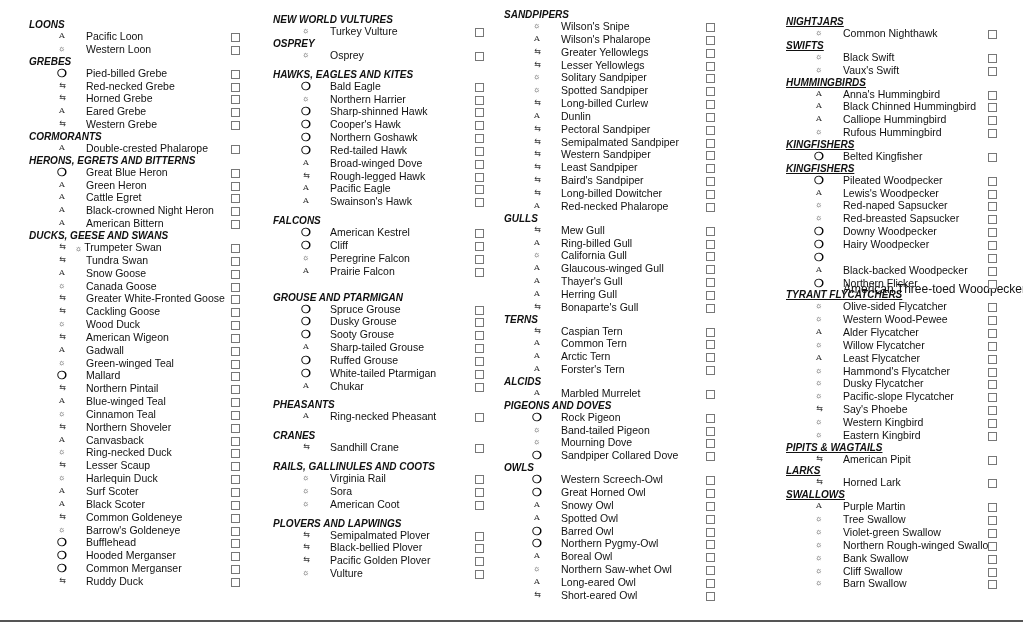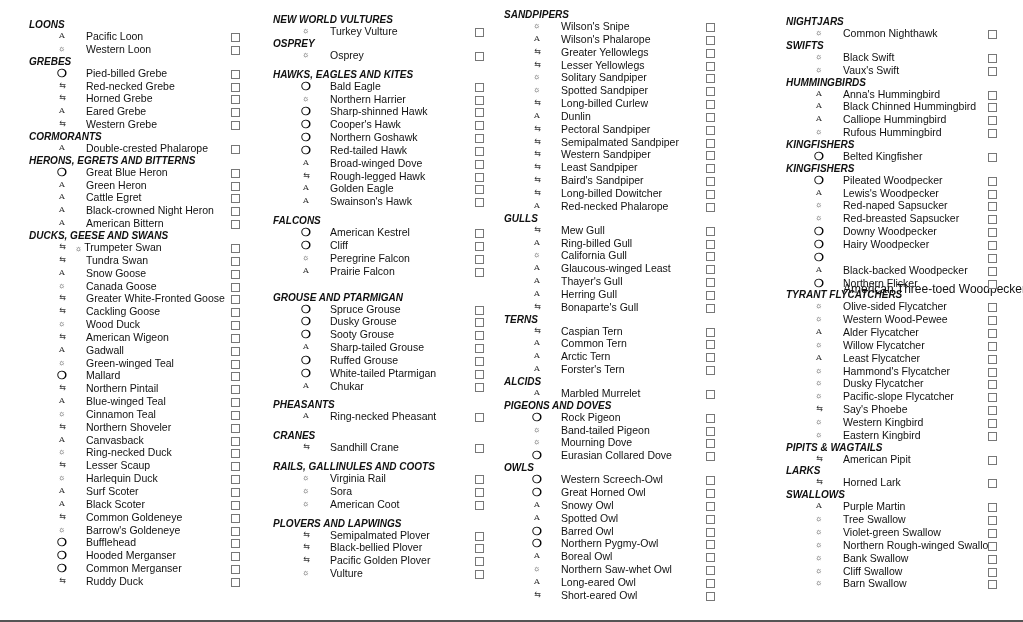--- a/index.html
+++ b/index.html
@@ -2,21 +2,21 @@
 <html><head>
 <meta charset="utf-8">
 <style>
   html, body { margin:0; padding:0; background:#fff; }
   body { width:1023px; height:622px; position:relative; overflow:hidden;
          font-family:"Liberation Sans", sans-serif; color:#111; }
   .col { position:absolute; top:0; }
   .c1 { left:29px; top:19px; width:215px; }
   .c2 { left:273px; top:14px; width:215px; }
   .c3 { left:504px; top:9px; width:215px; }
-  .c4 { left:786px; top:16px; width:215px; }
+  .c4 { left:786px; top:16px; width:215px;text-decoration:underline; }
   .sec-title { font-weight:bold; font-style:italic; font-size:10px; line-height:11px; height:11px; }
   .row { position:relative; height:12.85px; font-size:10.5px; line-height:12px; white-space:nowrap; }
   .sym { position:absolute; left:24px; width:18px; text-align:center; font-size:8px; color:#333; }
   .sym.res { font-size:11px; font-weight:bold; color:#000; }
   .sym.mig { font-size:8px; letter-spacing:-1px; }
   .sym.A { font-family:"DejaVu Serif", serif; font-size:8px; }
   .name { position:absolute; left:57px; }
   .cb { position:absolute; left:202px; top:3px; width:7px; height:7px; border:1px solid #777; background:#fff; }
   .gap { height:7px; }
   .rule { position:absolute; left:0; right:0; top:620px; height:2px; background:#555; }
@@ -297,21 +297,21 @@
         <span class="name"><span>Broad-winged Dove</span></span>
         <span class="cb"></span>
       </div>
       <div class="row">
         <span class="sym mig">⇆</span>
         <span class="name"><span>Rough-legged Hawk</span></span>
         <span class="cb"></span>
       </div>
       <div class="row">
         <span class="sym A">A</span>
-        <span class="name"><span>Golden Eagle</span></span>
+        <span class="name"><span>Pacific Eagle</span></span>
         <span class="cb"></span>
       </div>
       <div class="row">
         <span class="sym A">A</span>
         <span class="name"><span>Swainson's Hawk</span></span>
         <span class="cb"></span>
       </div>
       <div class="gap"></div>
     </div>
     <div>
@@ -529,21 +529,21 @@
         <span class="name"><span>Ring-billed Gull</span></span>
         <span class="cb"></span>
       </div>
       <div class="row">
         <span class="sym sun">☼</span>
         <span class="name"><span>California Gull</span></span>
         <span class="cb"></span>
       </div>
       <div class="row">
         <span class="sym A">A</span>
-        <span class="name"><span>Glaucous-winged Least</span></span>
+        <span class="name"><span>Glaucous-winged Gull</span></span>
         <span class="cb"></span>
       </div>
       <div class="row">
         <span class="sym A">A</span>
         <span class="name"><span>Thayer's Gull</span></span>
         <span class="cb"></span>
       </div>
       <div class="row">
         <span class="sym A">A</span>
         <span class="name"><span>Herring Gull</span></span>
@@ -598,21 +598,21 @@
         <span class="name"><span>Band-tailed Pigeon</span></span>
         <span class="cb"></span>
       </div>
       <div class="row">
         <span class="sym sun">☼</span>
         <span class="name"><span>Mourning Dove</span></span>
         <span class="cb"></span>
       </div>
       <div class="row">
         <span class="sym res">❍</span>
-        <span class="name"><span>Eurasian Collared Dove</span></span>
+        <span class="name"><span>Sandpiper Collared Dove</span></span>
         <span class="cb"></span>
       </div>
     </div>
     <div>
       <div class="sec-title">OWLS</div>
       <div class="row">
         <span class="sym res">❍</span>
         <span class="name"><span>Western Screech-Owl</span></span>
         <span class="cb"></span>
       </div>

